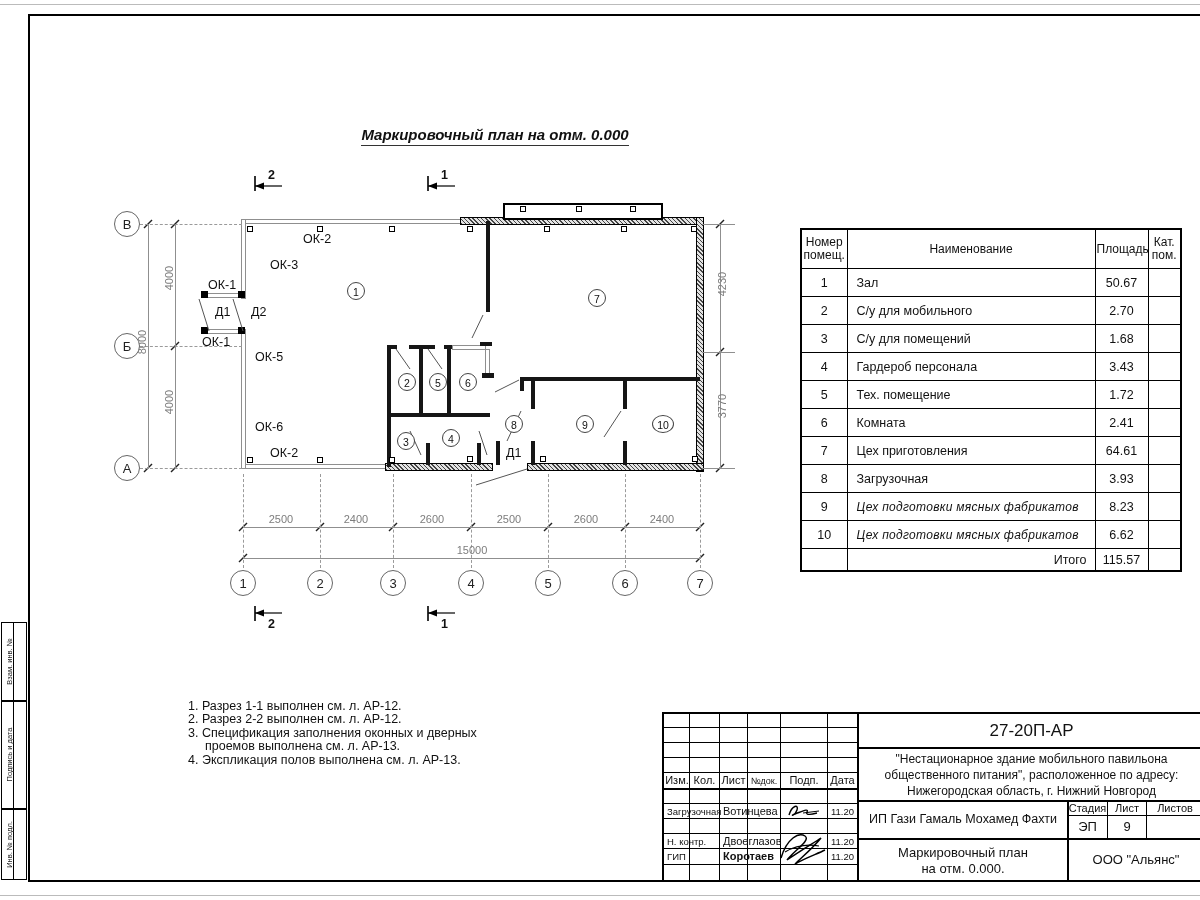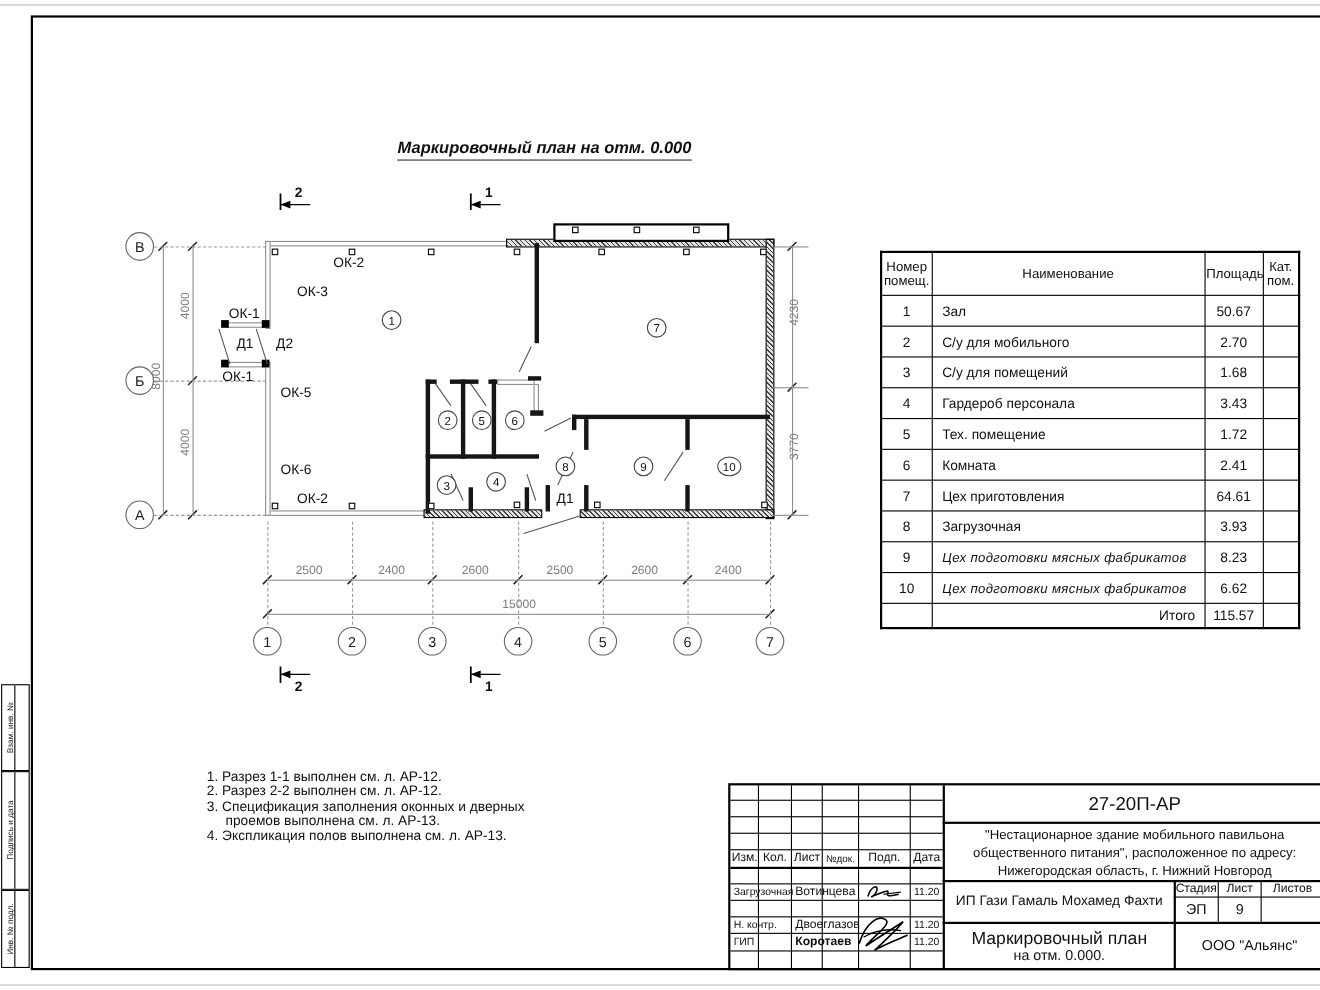--- a/index.html
+++ b/index.html
@@ -421,18 +421,18 @@
     <div class="tbt ctr" style="left:195px;top:7px;width:345px;font-size:17px;">27-20П-АР</div>
     <div class="tbt ctr" style="left:195px;top:38px;width:345px;font-size:12px;">"Нестационарное здание мобильного павильона</div>
     <div class="tbt ctr" style="left:195px;top:54px;width:345px;font-size:12px;">общественного питания", расположенное по адресу:</div>
     <div class="tbt ctr" style="left:195px;top:70px;width:345px;font-size:12px;">Нижегородская область, г. Нижний Новгород</div>
     <div class="tbt ctr" style="left:196px;top:98px;width:206px;font-size:12.5px;">ИП Гази Гамаль Мохамед Фахти</div>
     <div class="tbt ctr" style="left:404px;top:88px;width:39px;font-size:11px;">Стадия</div>
     <div class="tbt ctr" style="left:444px;top:88px;width:38px;font-size:11px;">Лист</div>
     <div class="tbt ctr" style="left:483px;top:88px;width:56px;font-size:11px;">Листов</div>
     <div class="tbt ctr" style="left:404px;top:105px;width:39px;font-size:13px;">ЭП</div>
     <div class="tbt ctr" style="left:444px;top:105px;width:38px;font-size:13px;">9</div>
-    <div class="tbt ctr" style="left:196px;top:131px;width:206px;font-size:16px;">Маркировочный план</div>
+    <div class="tbt ctr" style="left:196px;top:131px;width:206px;font-size:13px;">Маркировочный план</div>
     <div class="tbt ctr" style="left:196px;top:147px;width:206px;font-size:13px;">на отм. 0.000.</div>
     <div class="tbt ctr" style="left:405px;top:138px;width:134px;font-size:13px;">ООО "Альянс"</div>
   </div>
 
 </div>
 
 </body></html>

